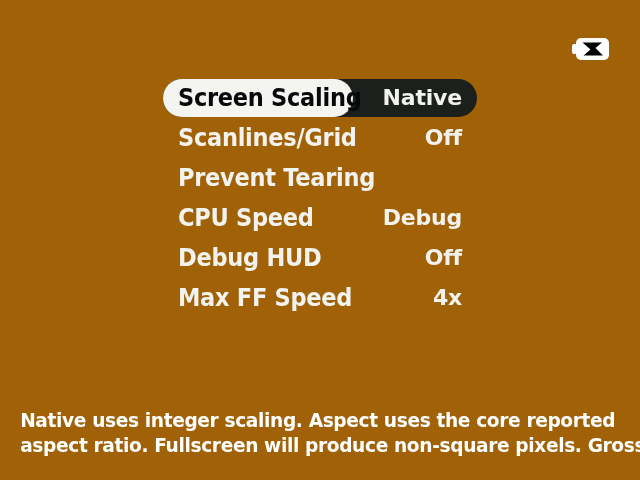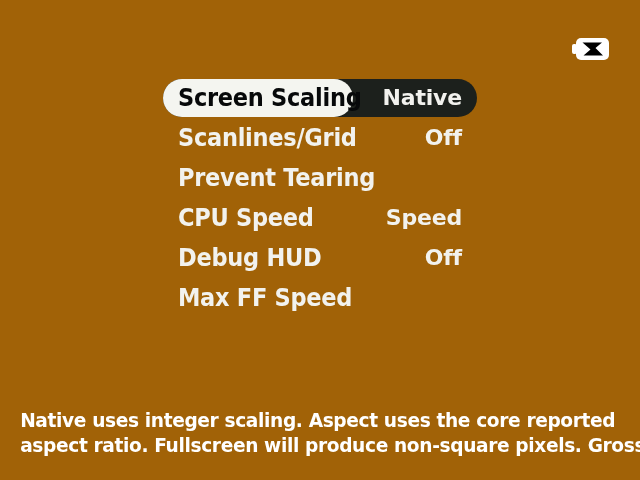--- a/index.html
+++ b/index.html
@@ -150,30 +150,31 @@
       <div class="row-value">Off</div>
     </div>
 
 
     <div class="menu-row">
       <div class="row-label">Prevent Tearing</div>
     </div>
 
     <div class="menu-row">
       <div class="row-label">CPU Speed</div>
-      <div class="row-value">Speed</div>
+      <div class="row-value">Debug</div>
     </div>
 
     <div class="menu-row">
       <div class="row-label">Debug HUD</div>
       <div class="row-value">Off</div>
     </div>
 
     <div class="menu-row">
       <div class="row-label">Max FF Speed</div>
+      <div class="row-value">4x</div>
     </div>
 
   </div>
 
   <div id="help-text">
     <span class="help-line">Native uses integer scaling. Aspect uses the core reported</span>
     <span class="help-line">aspect ratio. Fullscreen will produce non-square pixels. Gross.</span>
   </div>
 
 </div>

